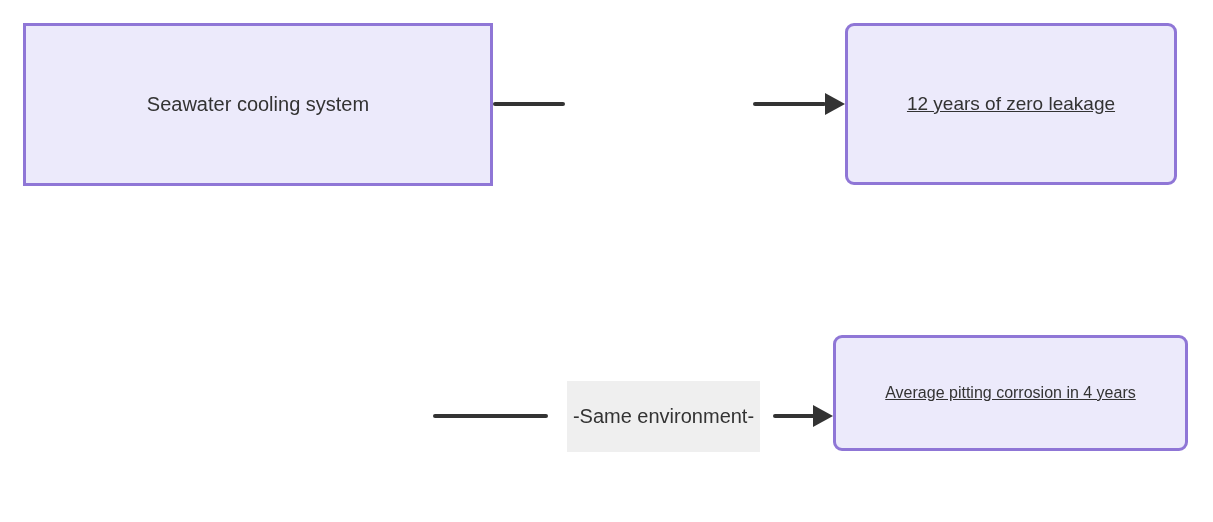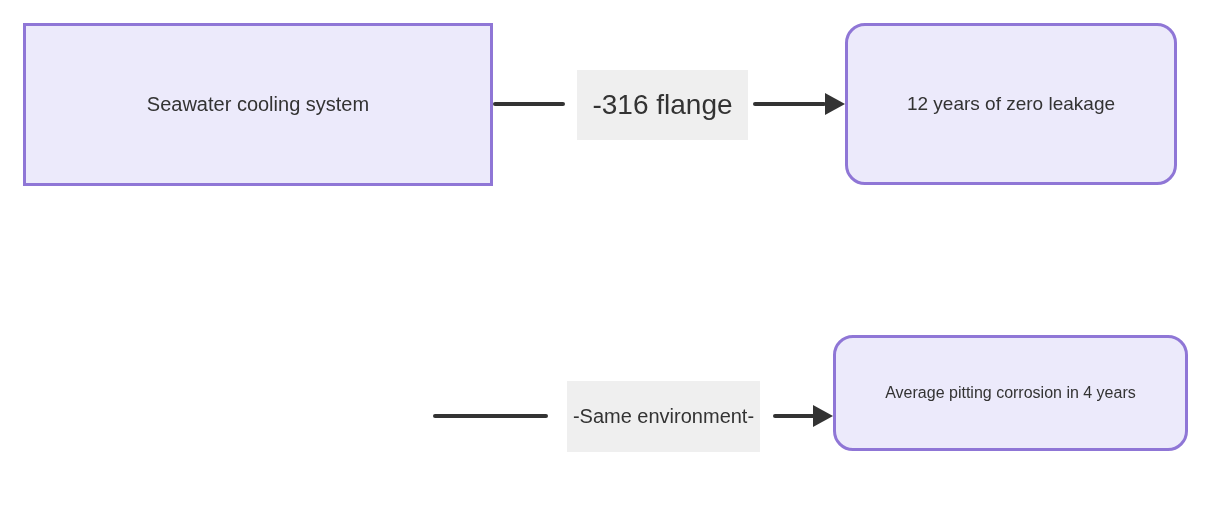--- a/index.html
+++ b/index.html
@@ -18,21 +18,21 @@
     display: flex;
     align-items: center;
     justify-content: center;
     text-align: center;
     background: var(--node-fill, #ECEAFB);
     border: 3px solid var(--node-border, #8F76D6);
     color: var(--text, #333333);
     line-height: 1.25;
     padding: 0 18px;
   }
-  .node.rounded { border-radius: 20px; }
+  .node.rounded { border-radius: 9px; text-decoration: underline; }
   .edge-line {
     position: absolute;
     height: 3.5px;
     background: var(--edge, #333333);
     border-radius: 2px;
   }
   .arrowhead {
     position: absolute;
     width: 0;
     height: 0;
@@ -59,21 +59,20 @@
 </style>
 </head>
 <body>
 
 <div class="canvas">
 
   <div class="node fs-node-md" style="left:23px; top:23px; width:470px; height:163px;">Seawater cooling system</div>
 
   <div class="edge-line" style="left:493px; top:102px; width:72px;"></div>
 
-  <div class="edge-label fs-label-lg" style="left:577px; top:70px; width:171px; height:70px;">-316 flange</div>
 
   <div class="edge-line" style="left:753px; top:102px; width:73px;"></div>
 
   <div class="arrowhead" style="left:825px; top:93px;"></div>
 
   <div class="node rounded fs-node-sm" style="left:845px; top:23px; width:332px; height:162px;">12 years of zero leakage</div>
 
 
   <div class="edge-line" style="left:433px; top:414px; width:115px;"></div>
 

